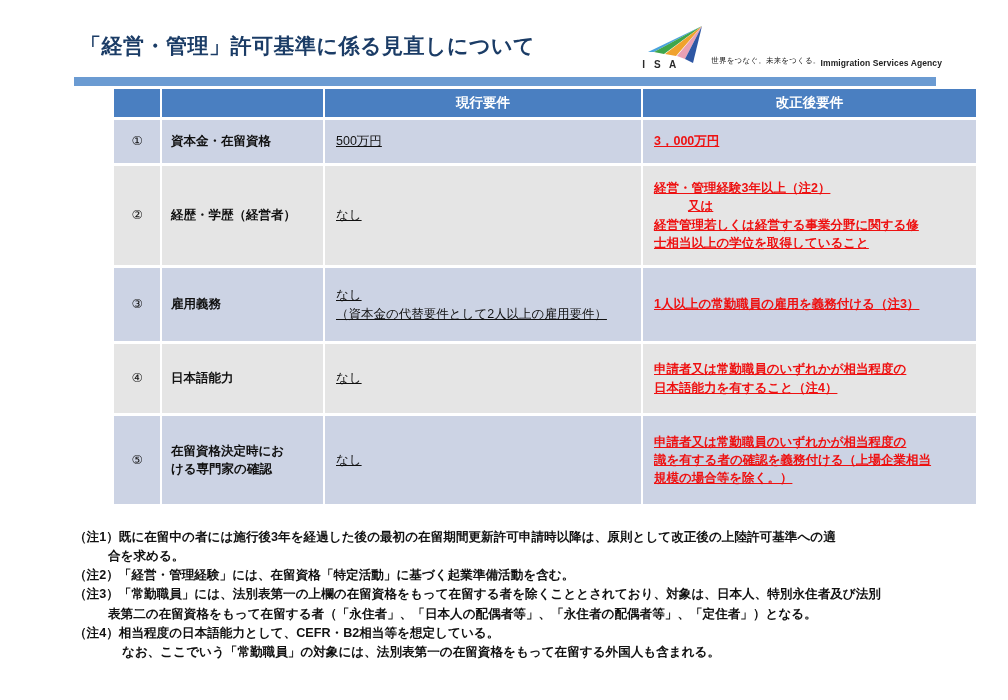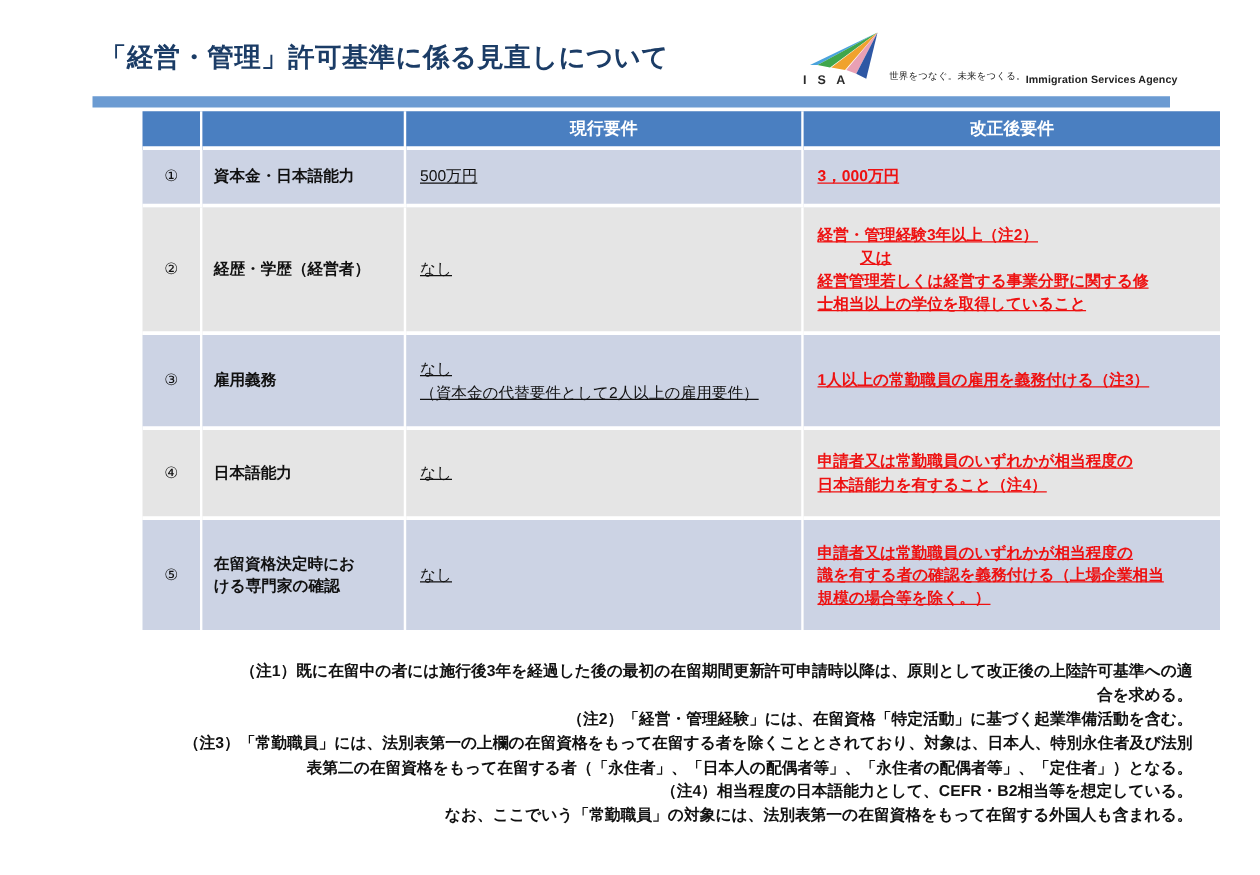--- a/index.html
+++ b/index.html
@@ -180,21 +180,21 @@
     position: absolute;
     left: 74px;
     top: 528px;
     width: 880px;
     font-size: 12.6px;
     line-height: 1.52;
     color: #111;
     font-weight: bold;
   }
   .note { margin-bottom: 0px; }
-  .note .ln { display: block; white-space: nowrap; text-align: right; }
+  .note .ln { display: block; white-space: nowrap; }
   .note .ln.ind1 { padding-left: 34px; }
   .note .ln.ind2 { padding-left: 48px; }
 </style>
 </head>
 <body>
 
 <div class="page">
 
   <div class="header">
     <div class="doc-title">「経営・管理」許可基準に係る見直しについて</div>
@@ -231,21 +231,21 @@
         <tr>
           <th></th>
           <th></th>
           <th>現行要件</th>
           <th>改正後要件</th>
         </tr>
       </thead>
       <tbody>
           <tr class="shade-dark" style="height: 46px;">
             <td class="num">①</td>
-            <td class="item"><span class="cell-lines"><span>資本金・日本語能力</span></span></td>
+            <td class="item"><span class="cell-lines"><span>資本金・在留資格</span></span></td>
             <td class="cur"><span class="cell-lines"><span>500万円</span></span></td>
             <td class="new"><span class="cell-lines"><span>3，000万円</span></span></td>
           </tr>
           <tr class="shade-light" style="height: 102px;">
             <td class="num">②</td>
             <td class="item"><span class="cell-lines"><span>経歴・学歴（経営者）</span></span></td>
             <td class="cur"><span class="cell-lines"><span>なし</span></span></td>
             <td class="new"><span class="cell-lines"><span>経営・管理経験3年以上（注2）</span><span class="center-line">又は</span><span>経営管理若しくは経営する事業分野に関する修</span><span>士相当以上の学位を取得していること</span></span></td>
           </tr>
           <tr class="shade-dark" style="height: 76px;">

